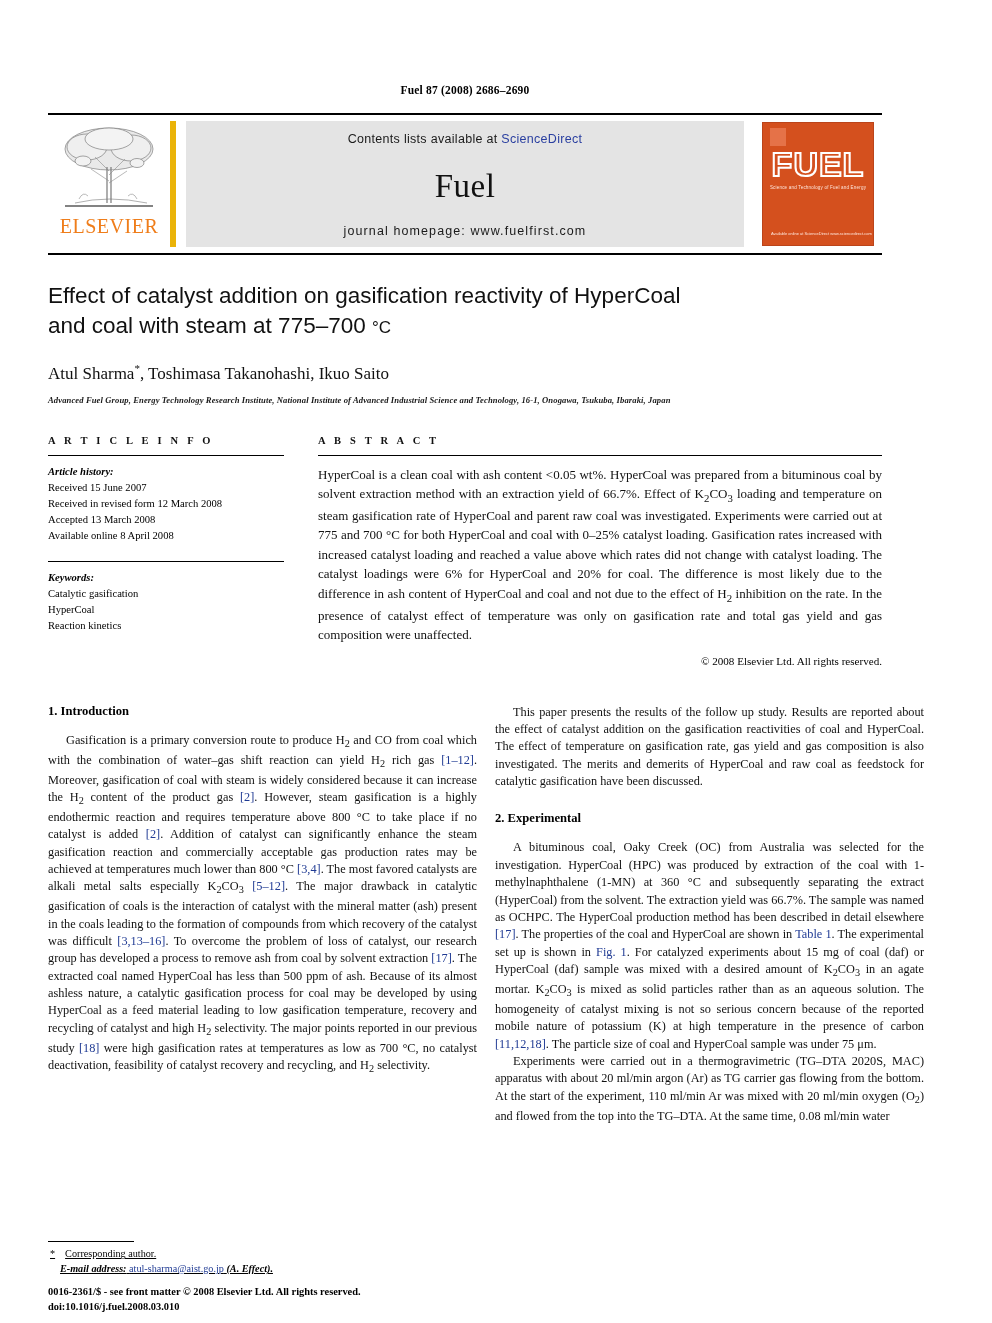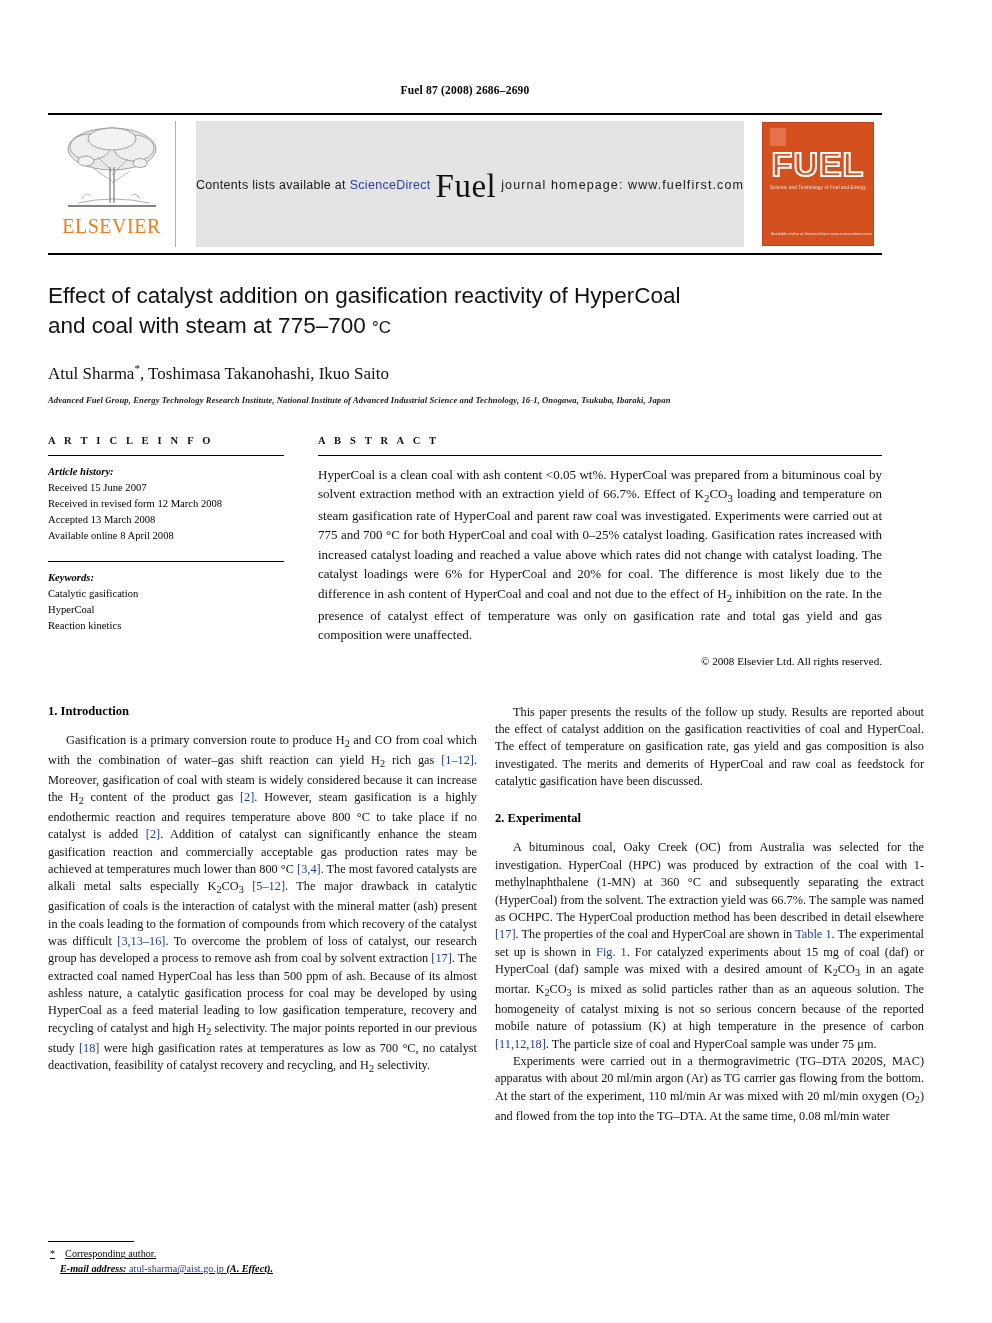--- a/index.html
+++ b/index.html
@@ -30,44 +30,44 @@
   .banner-rule { border-top: 2px solid #000; width: 100%; }
   .banner {
     display: flex;
     align-items: stretch;
     height: 126px;
     margin-top: 6px;
   }
   .elsevier-box {
     width: 128px;
     flex: 0 0 128px;
-    border-right: 1px solid #eab308;
+    border-right: 6px solid #eab308;
     display: flex;
     flex-direction: column;
     align-items: center;
     justify-content: flex-start;
     padding-top: 2px;
   }
   .tree-svg { display:block; }
   .elsevier-word {
     font-family: "Liberation Serif", serif;
     color: #ef7d1a;
     font-size: 20px;
     letter-spacing: .5px;
     line-height: 1;
     margin-top: 1px;
     font-weight: 400;
   }
   .contents-box {
     flex: 1 1 auto;
     background: #e4e4e4;
-    margin-left: 20px;
+    margin-left: 10px;
     margin-right: 10px;
     display: flex;
-    flex-direction: row;
+    flex-direction: column;
     align-items: center;
     justify-content: space-between;
     padding: 11px 0 9px 0;
   }
   .contents-line {
     font-family: "Liberation Sans", sans-serif;
     font-size: 12.5px;
     color: #1a1a1a;
     letter-spacing: .3px;
   }
@@ -325,14 +325,18 @@
     </div>
 
   </div>
 
   <div class="footnote-wrap">
     <div class="fn-rule"></div>
     <div class="fn-line"><span class="star">*</span><span>Corresponding author.</span></div>
     <div class="fn-line fn-email"><span>E-mail address:</span> <a href="#">atul-sharma@aist.go.jp</a> <span>(A. Effect).</span></div>
   </div>
 
+  <div class="footer-issn">
+    <div>0016-2361/$ - see front matter © 2008 Elsevier Ltd. All rights reserved.</div>
+    <div>doi:10.1016/j.fuel.2008.03.010</div>
+  </div>
 
 </div>
 
 </body></html>

